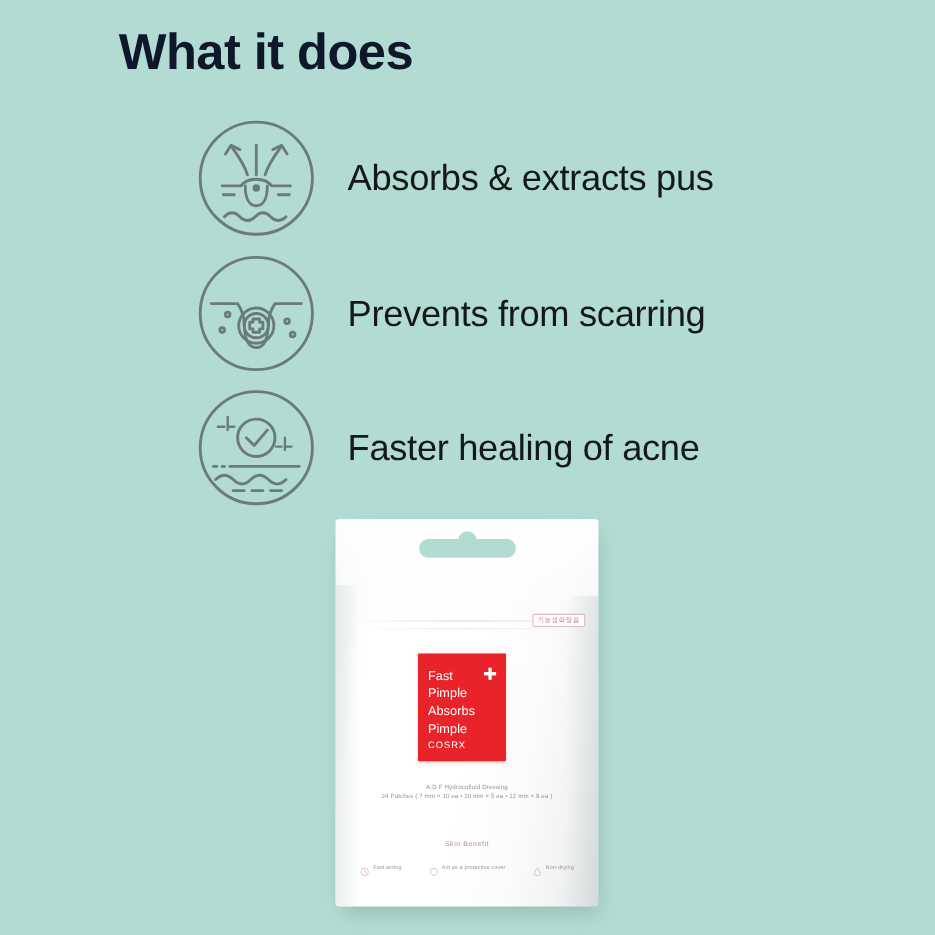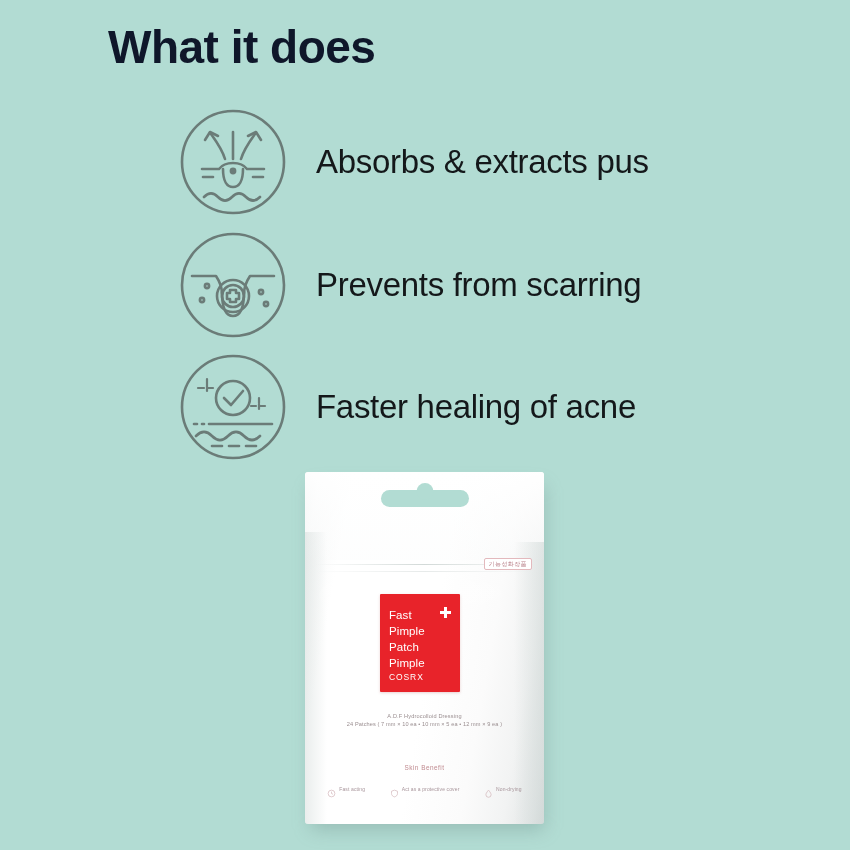--- a/index.html
+++ b/index.html
@@ -225,21 +225,21 @@
 
       <div class="hangslot"></div>
 
       <div class="kbadge">기능성화장품</div>
 
       <div class="redlabel">
         <div class="cross"></div>
         <div class="title">
           <div>Fast</div>
           <div>Pimple</div>
-          <div>Patch</div>
+          <div>Absorbs</div>
           <div>Pimple</div>
         </div>
         <div class="brand">COSRX</div>
       </div>
 
       <div class="spec">
         <div class="l1">A.D.F Hydrocolloid Dressing</div>
         <div class="l2">24 Patches ( 7 mm × 10 ea • 10 mm × 5 ea • 12 mm × 9 ea )</div>
       </div>
 

